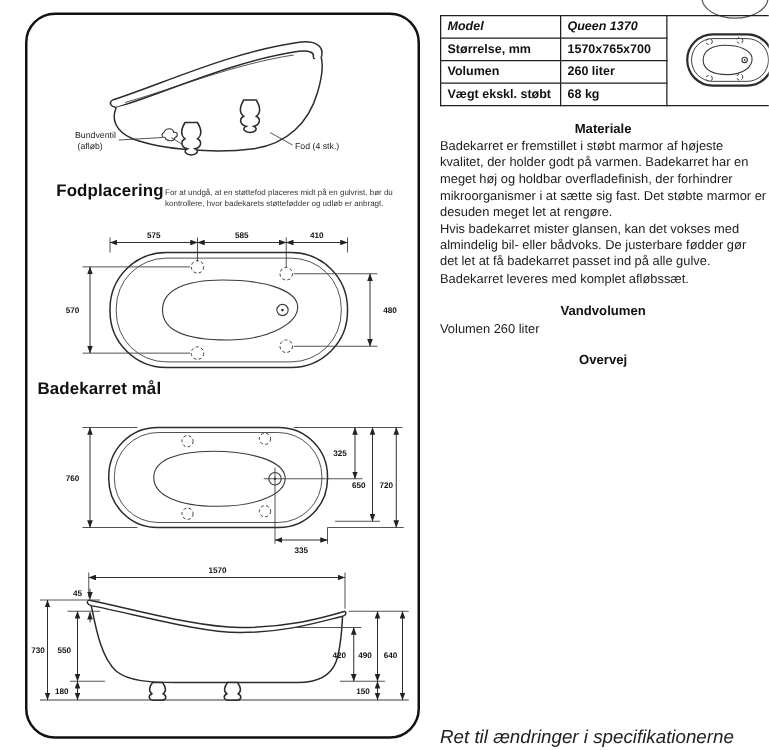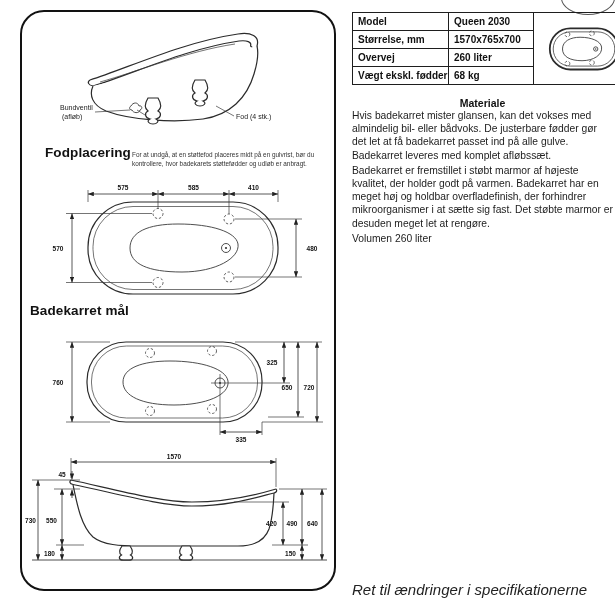--- a/index.html
+++ b/index.html
@@ -27,21 +27,21 @@
   .foot-dash{stroke:#3a3a3a;stroke-width:0.8;fill:none;stroke-dasharray:2.4 1.9;}
   .dimtext{font:700 6.5px "Liberation Sans",sans-serif;fill:#111;}
   .lbltext{font:400 7px "Liberation Sans",sans-serif;fill:#222;}
   
   .info{position:absolute;left:352px;top:12px;width:261px;}
   table.spec{border-collapse:collapse;width:261px;table-layout:fixed;}
   table.spec td{
     border:1px solid #1e1e1e;height:17px;padding:0 0 0 5px;
     font-size:10px;color:#111;vertical-align:middle;overflow:hidden;white-space:nowrap;font-weight:bold;
   }
-  table.spec tr.hdr td{font-weight:700;}
+  table.spec tr.hdr td{font-weight:700;font-style:italic;}
   td.img-cell{padding:0;text-align:center;vertical-align:middle;}
   .sec-h{font-size:10.5px;font-weight:700;color:#111;margin:0;text-align:center;}
   .sec-b{font-size:10.3px;line-height:13.2px;color:#1c1c1c;margin:0;}
   .mt12{margin-top:12px;} .mt13{margin-top:13px;} .mt2{margin-top:2px;}
   .footer-note{
     position:absolute;left:352px;top:581px;width:260px;
     font-size:15px;font-style:italic;color:#222;
   }
   .badge{
     position:absolute;left:561px;top:-19px;width:52px;height:32px;
@@ -214,51 +214,53 @@
     <text class="dimtext" x="288.5" y="76" text-anchor="middle">640</text>
   </svg>
 </div>
 
 <div class="info">
 
   <table class="spec">
     <tbody>
         <tr class="hdr">
       <td style="width:90px">Model</td>
-      <td style="width:79px">Queen 2030</td>
+      <td style="width:79px">Queen 1370</td>
       <td class="img-cell" style="width:90px" rowspan="4">
         <svg width="86" height="62" viewBox="0 0 88 62">
           <rect x="9" y="11" width="70" height="42" rx="21" ry="21" fill="none" stroke="#2b2b2b" stroke-width="1.8"></rect>
           <rect x="12.5" y="14.5" width="63" height="35" rx="17.5" ry="17.5" fill="none" stroke="#3a3a3a" stroke-width="0.8"></rect>
           <path d="M22,32 C22,24 30,20 40,20 C52,20 61,24 62,30 C63,38 54,44 42,44 C30,44 22,40 22,32 Z" fill="none" stroke="#3a3a3a" stroke-width="0.9"></path>
           <circle cx="56" cy="32" r="2.2" fill="none" stroke="#3a3a3a" stroke-width="0.9"></circle>
           <circle cx="56" cy="32" r="0.7" fill="#333"></circle>
           <circle class="foot-dash" cx="27" cy="17" r="2.5" stroke-dasharray="1.6 1.4" stroke-width="0.7"></circle>
           <circle class="foot-dash" cx="52" cy="16" r="2.5" stroke-dasharray="1.6 1.4" stroke-width="0.7"></circle>
           <circle class="foot-dash" cx="27" cy="47" r="2.5" stroke-dasharray="1.6 1.4" stroke-width="0.7"></circle>
           <circle class="foot-dash" cx="52" cy="46" r="2.5" stroke-dasharray="1.6 1.4" stroke-width="0.7"></circle>
         </svg>
       </td>
     </tr>
     <tr>
       <td>Størrelse, mm</td>
       <td>1570x765x700</td>
     </tr>
     <tr>
-      <td>Overvej</td>
+      <td>Volumen</td>
       <td>260 liter</td>
     </tr>
     <tr>
-      <td>Vægt ekskl. fødder</td>
+      <td>Vægt ekskl. støbt</td>
       <td>68 kg</td>
     </tr>
   </tbody>
     </table>
 
   <div class="sec-h mt12">Materiale</div>
+  <p class="sec-b mt2">Badekarret er fremstillet i støbt marmor af højeste kvalitet, der holder godt på varmen. Badekarret har en meget høj og holdbar overfladefinish, der forhindrer mikroorganismer i at sætte sig fast. Det støbte marmor er desuden meget let at rengøre.</p>
   <p class="sec-b">Hvis badekarret mister glansen, kan det vokses med almindelig bil- eller bådvoks. De justerbare fødder gør det let at få badekarret passet ind på alle gulve. Badekarret leveres med komplet afløbssæt.</p>
-  <p class="sec-b mt2">Badekarret er fremstillet i støbt marmor af højeste kvalitet, der holder godt på varmen. Badekarret har en meget høj og holdbar overfladefinish, der forhindrer mikroorganismer i at sætte sig fast. Det støbte marmor er desuden meget let at rengøre.</p>
-
+
+  <div class="sec-h mt13">Vandvolumen</div>
   <p class="sec-b mt2">Volumen 260 liter</p>
 
+  <div class="sec-h mt12">Overvej</div>
 </div>
 
 <div class="footer-note">Ret til ændringer i specifikationerne forbeholdes.</div>
 
 </body></html>

